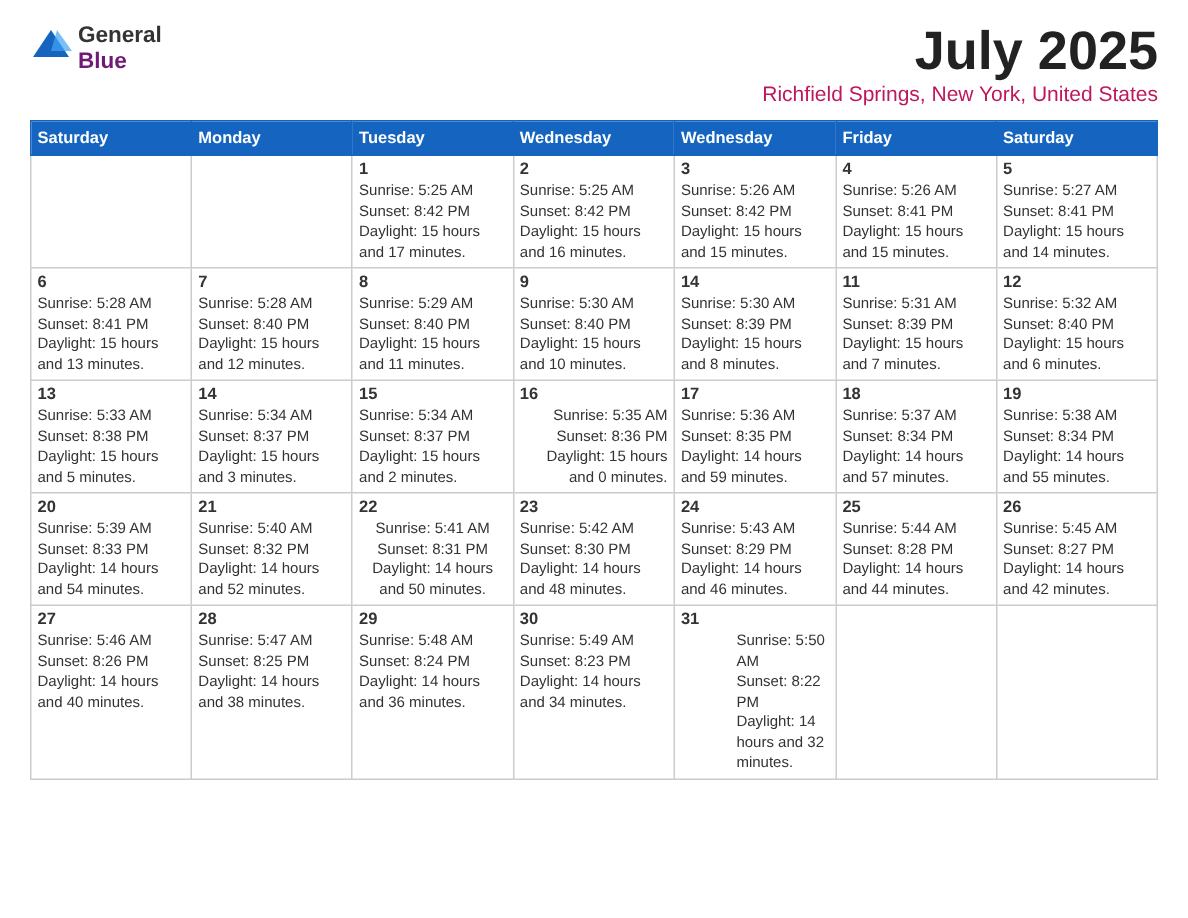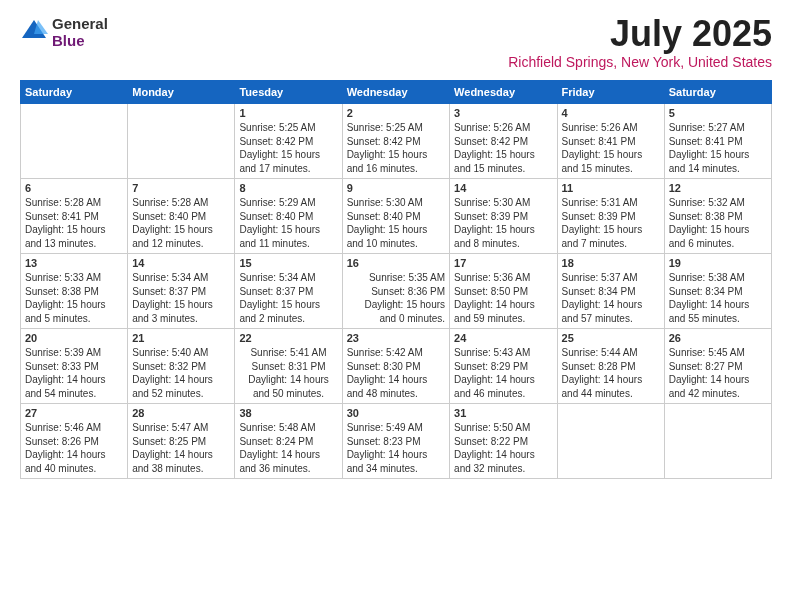--- a/index.html
+++ b/index.html
@@ -201,21 +201,21 @@
           </td>
           <td>
             <span class="day-num">11</span>
             <div class="day-info" style="white-space: pre-line;">Sunrise: 5:31 AM
 Sunset: 8:39 PM
 Daylight: 15 hours and 7 minutes.</div>
           </td>
           <td>
             <span class="day-num">12</span>
             <div class="day-info" style="white-space: pre-line;">Sunrise: 5:32 AM
-Sunset: 8:38 PM
+Sunset: 8:40 PM
 Daylight: 15 hours and 6 minutes.</div>
           </td>
         </tr>
         <tr>
           <td>
             <span class="day-num">13</span>
             <div class="day-info" style="white-space: pre-line;">Sunrise: 5:33 AM
 Sunset: 8:38 PM
 Daylight: 15 hours and 5 minutes.</div>
           </td>
@@ -233,21 +233,21 @@
           </td>
           <td>
             <span class="day-num">16</span>
             <div class="day-info" style="white-space: pre-line; text-align: right;">Sunrise: 5:35 AM
 Sunset: 8:36 PM
 Daylight: 15 hours and 0 minutes.</div>
           </td>
           <td>
             <span class="day-num">17</span>
             <div class="day-info" style="white-space: pre-line;">Sunrise: 5:36 AM
-Sunset: 8:50 PM
+Sunset: 8:35 PM
 Daylight: 14 hours and 59 minutes.</div>
           </td>
           <td>
             <span class="day-num">18</span>
             <div class="day-info" style="white-space: pre-line;">Sunrise: 5:37 AM
 Sunset: 8:34 PM
 Daylight: 14 hours and 57 minutes.</div>
           </td>
           <td>
             <span class="day-num">19</span>
@@ -307,34 +307,34 @@
 Sunset: 8:26 PM
 Daylight: 14 hours and 40 minutes.</div>
           </td>
           <td>
             <span class="day-num">28</span>
             <div class="day-info" style="white-space: pre-line;">Sunrise: 5:47 AM
 Sunset: 8:25 PM
 Daylight: 14 hours and 38 minutes.</div>
           </td>
           <td>
-            <span class="day-num">38</span>
+            <span class="day-num">29</span>
             <div class="day-info" style="white-space: pre-line;">Sunrise: 5:48 AM
 Sunset: 8:24 PM
 Daylight: 14 hours and 36 minutes.</div>
           </td>
           <td>
             <span class="day-num">30</span>
             <div class="day-info" style="white-space: pre-line;">Sunrise: 5:49 AM
 Sunset: 8:23 PM
 Daylight: 14 hours and 34 minutes.</div>
           </td>
           <td>
             <span class="day-num">31</span>
-            <div class="day-info" style="white-space: pre-line;">Sunrise: 5:50 AM
+            <div class="day-info" style="white-space: pre-line; margin-left: 37px;">Sunrise: 5:50 AM
 Sunset: 8:22 PM
 Daylight: 14 hours and 32 minutes.</div>
           </td>
           <td class="empty"></td>
           <td class="empty"></td>
         </tr>
       </tbody>
   </table>
 </div>
 

